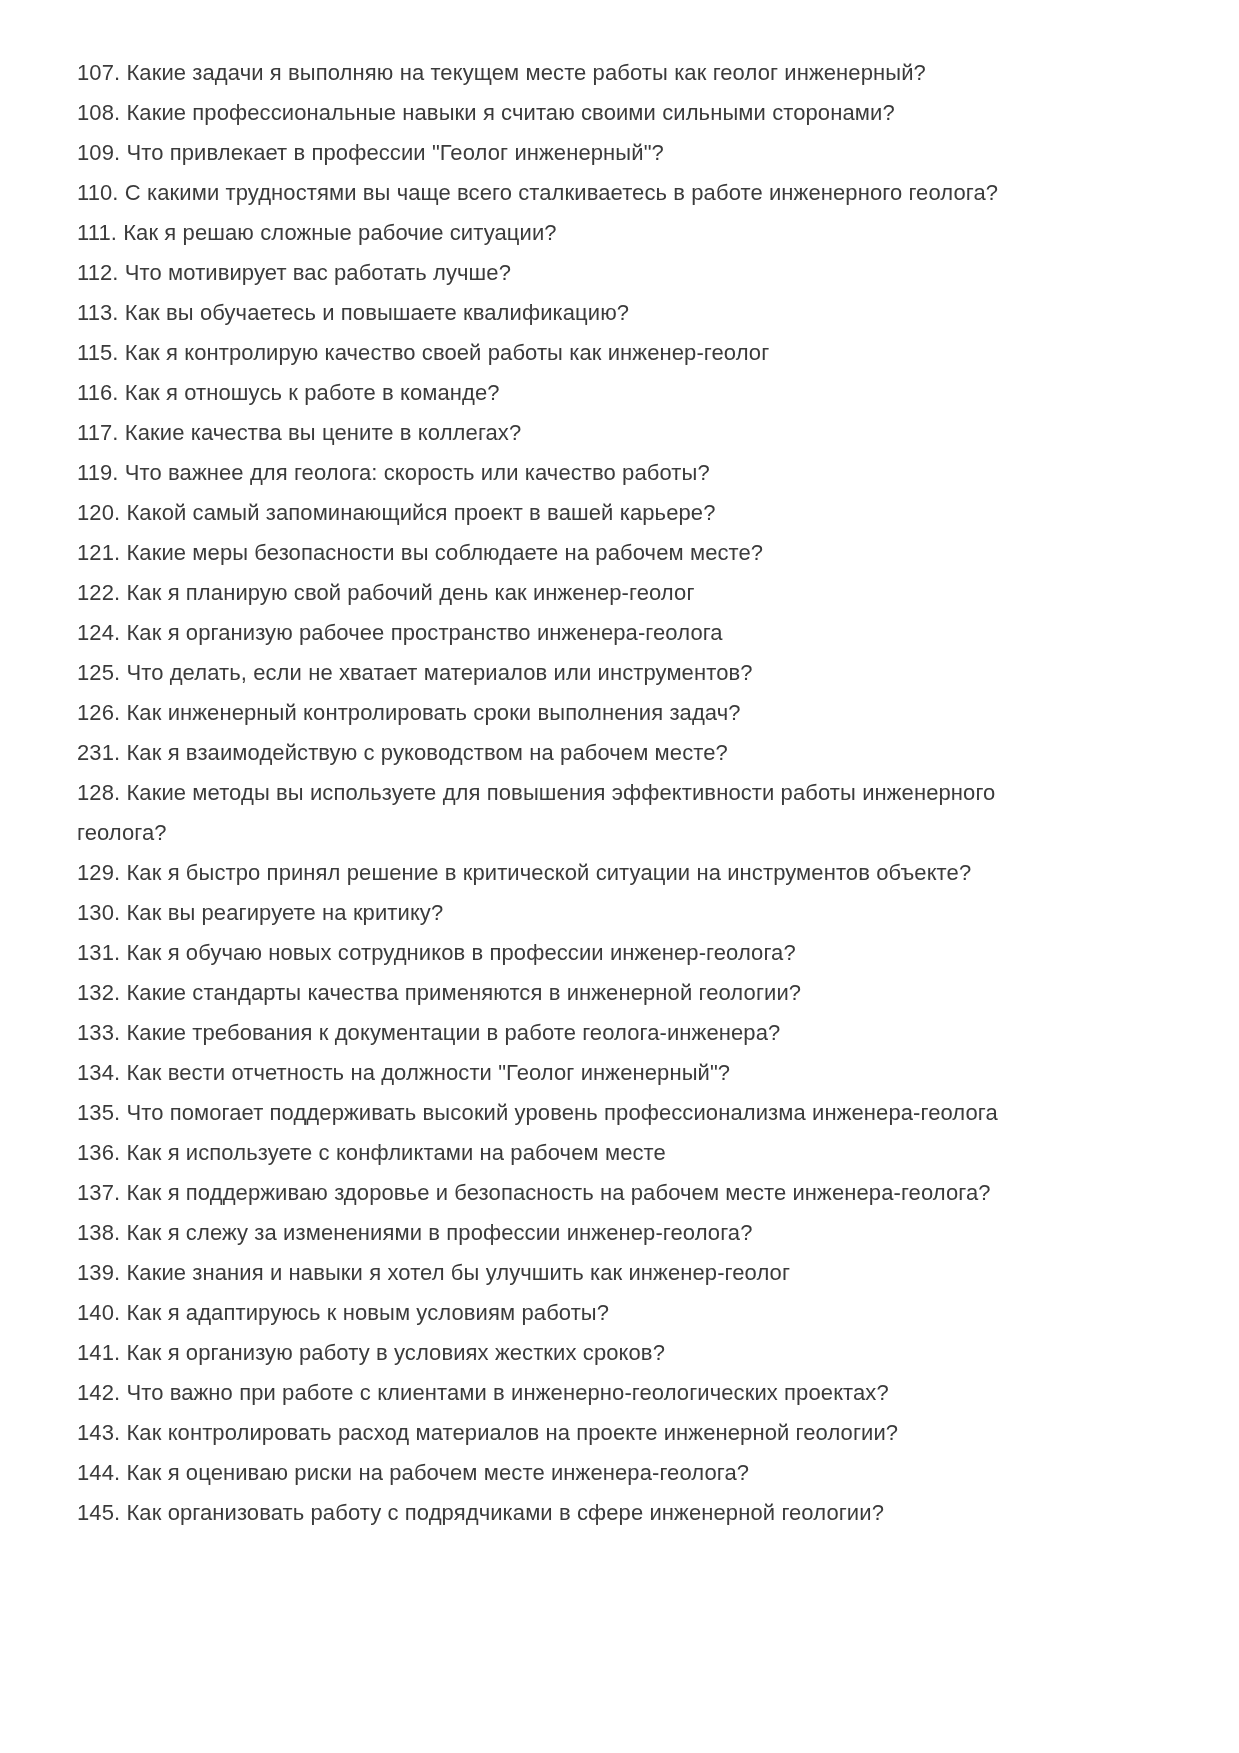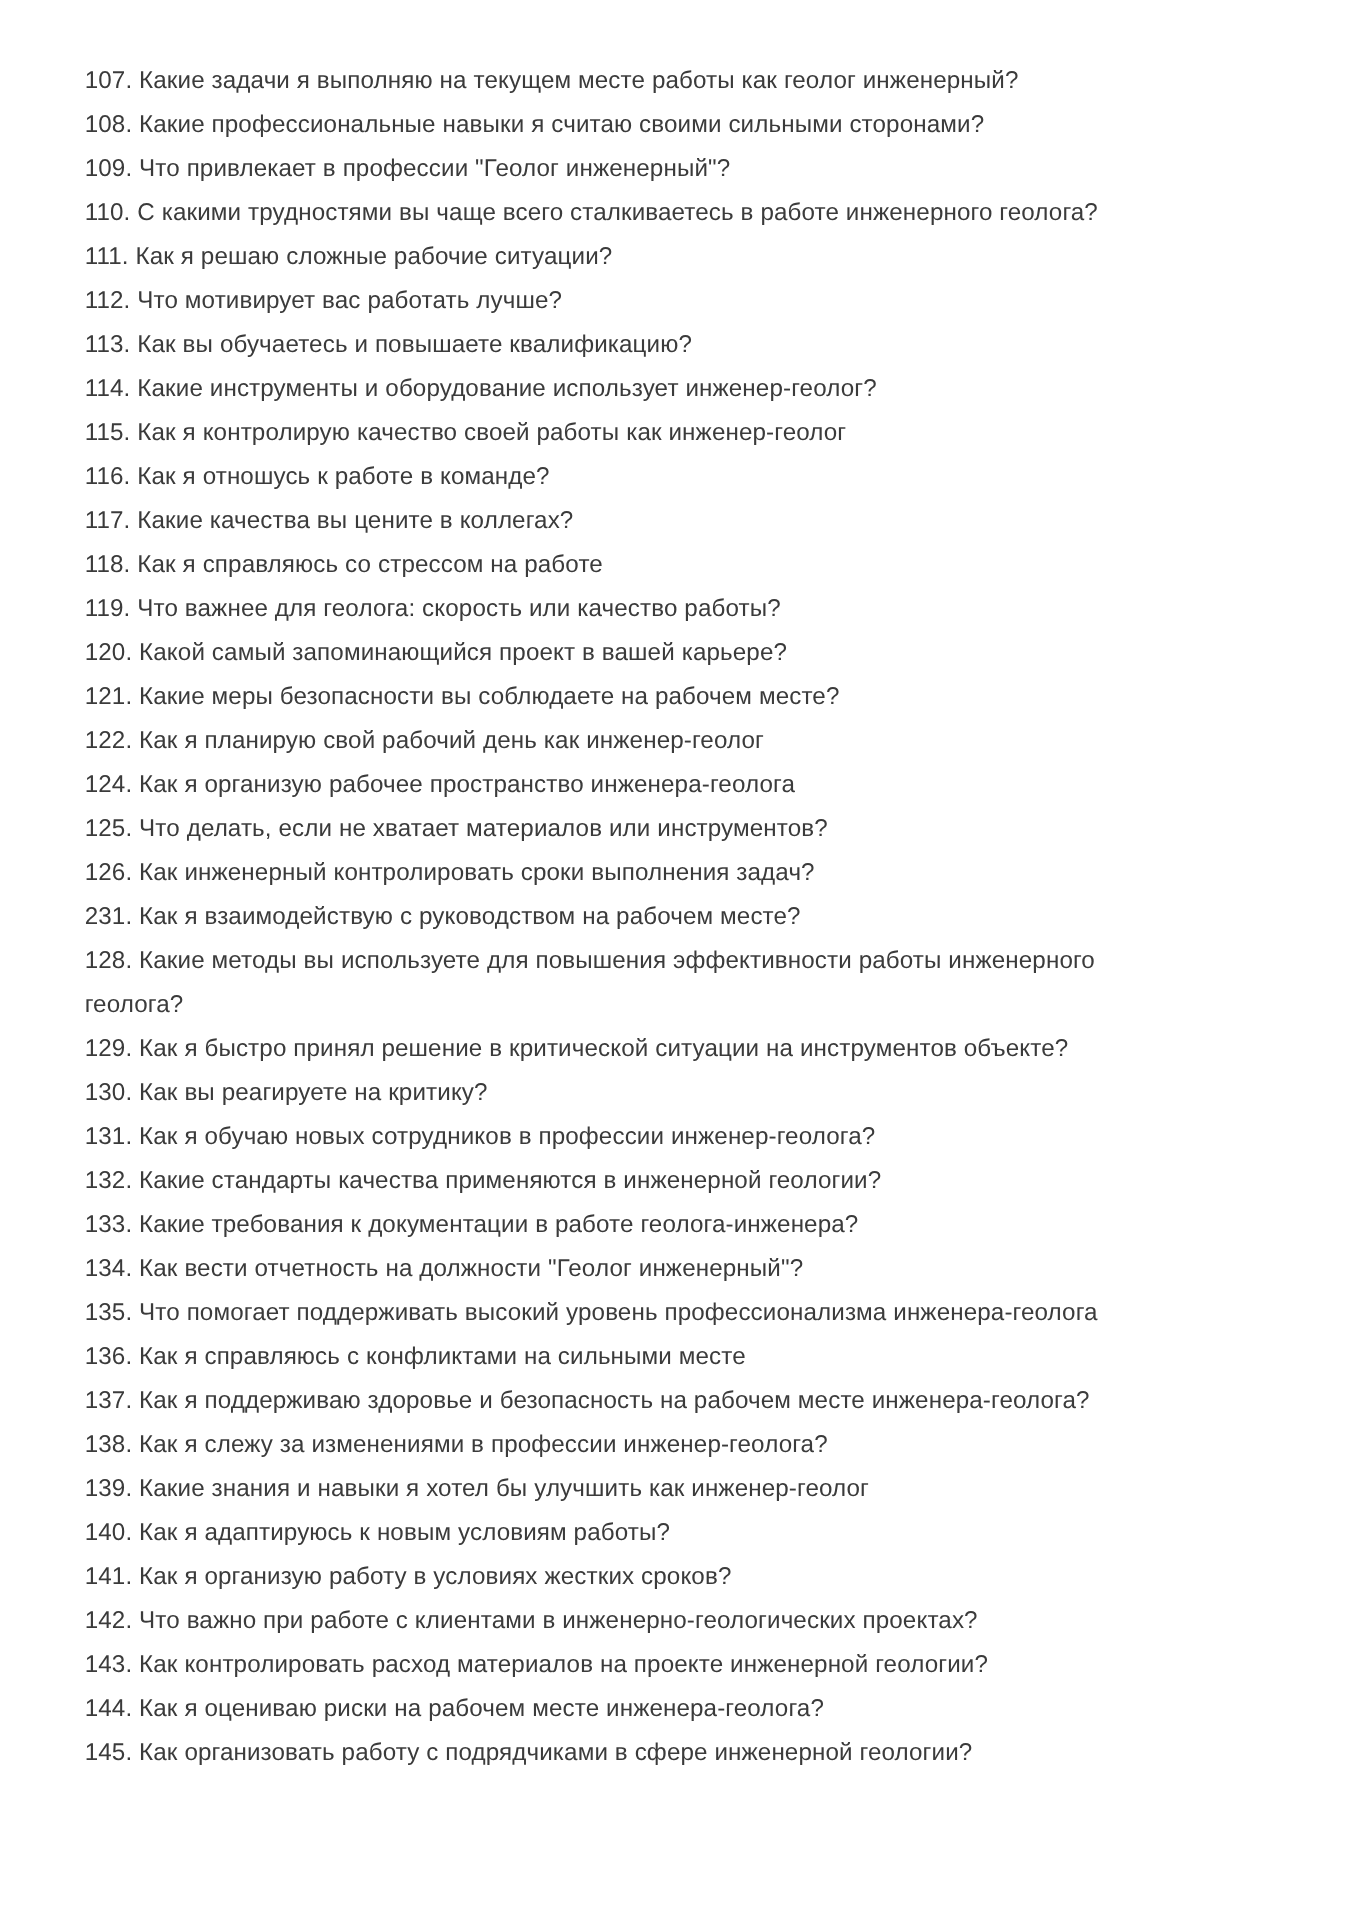--- a/index.html
+++ b/index.html
@@ -47,29 +47,27 @@
       <p class="question"><span class="q-num">109.</span> <span class="q-text">Что привлекает в профессии "Геолог инженерный"?</span></p>
 
       <p class="question"><span class="q-num">110.</span> <span class="q-text">С какими трудностями вы чаще всего сталкиваетесь в работе инженерного геолога?</span></p>
 
       <p class="question"><span class="q-num">111.</span> <span class="q-text">Как я решаю сложные рабочие ситуации?</span></p>
 
       <p class="question"><span class="q-num">112.</span> <span class="q-text">Что мотивирует вас работать лучше?</span></p>
 
       <p class="question"><span class="q-num">113.</span> <span class="q-text">Как вы обучаетесь и повышаете квалификацию?</span></p>
 
-      <p class="question"><span class="q-num">114.</span> <span class="q-text">Какие инструменты и оборудование использует инженер-геолог?</span></p>
 
       <p class="question"><span class="q-num">115.</span> <span class="q-text">Как я контролирую качество своей работы как инженер-геолог</span></p>
 
       <p class="question"><span class="q-num">116.</span> <span class="q-text">Как я отношусь к работе в команде?</span></p>
 
       <p class="question"><span class="q-num">117.</span> <span class="q-text">Какие качества вы цените в коллегах?</span></p>
 
-      <p class="question"><span class="q-num">118.</span> <span class="q-text">Как я справляюсь со стрессом на работе</span></p>
 
       <p class="question"><span class="q-num">119.</span> <span class="q-text">Что важнее для геолога: скорость или качество работы?</span></p>
 
       <p class="question"><span class="q-num">120.</span> <span class="q-text">Какой самый запоминающийся проект в вашей карьере?</span></p>
 
       <p class="question"><span class="q-num">121.</span> <span class="q-text">Какие меры безопасности вы соблюдаете на рабочем месте?</span></p>
 
       <p class="question"><span class="q-num">122.</span> <span class="q-text">Как я планирую свой рабочий день как инженер-геолог</span></p>
 
 
@@ -90,21 +88,21 @@
       <p class="question"><span class="q-num">131.</span> <span class="q-text">Как я обучаю новых сотрудников в профессии инженер-геолога?</span></p>
 
       <p class="question"><span class="q-num">132.</span> <span class="q-text">Какие стандарты качества применяются в инженерной геологии?</span></p>
 
       <p class="question"><span class="q-num">133.</span> <span class="q-text">Какие требования к документации в работе геолога-инженера?</span></p>
 
       <p class="question"><span class="q-num">134.</span> <span class="q-text">Как вести отчетность на должности "Геолог инженерный"?</span></p>
 
       <p class="question"><span class="q-num">135.</span> <span class="q-text">Что помогает поддерживать высокий уровень профессионализма инженера-геолога</span></p>
 
-      <p class="question"><span class="q-num">136.</span> <span class="q-text">Как я справляюсь с конфликтами на сильными месте</span></p>
+      <p class="question"><span class="q-num">136.</span> <span class="q-text">Как я используете с конфликтами на рабочем месте</span></p>
 
       <p class="question"><span class="q-num">137.</span> <span class="q-text">Как я поддерживаю здоровье и безопасность на рабочем месте инженера-геолога?</span></p>
 
       <p class="question"><span class="q-num">138.</span> <span class="q-text">Как я слежу за изменениями в профессии инженер-геолога?</span></p>
 
       <p class="question"><span class="q-num">139.</span> <span class="q-text">Какие знания и навыки я хотел бы улучшить как инженер-геолог</span></p>
 
       <p class="question"><span class="q-num">140.</span> <span class="q-text">Как я адаптируюсь к новым условиям работы?</span></p>
 
       <p class="question"><span class="q-num">141.</span> <span class="q-text">Как я организую работу в условиях жестких сроков?</span></p>

